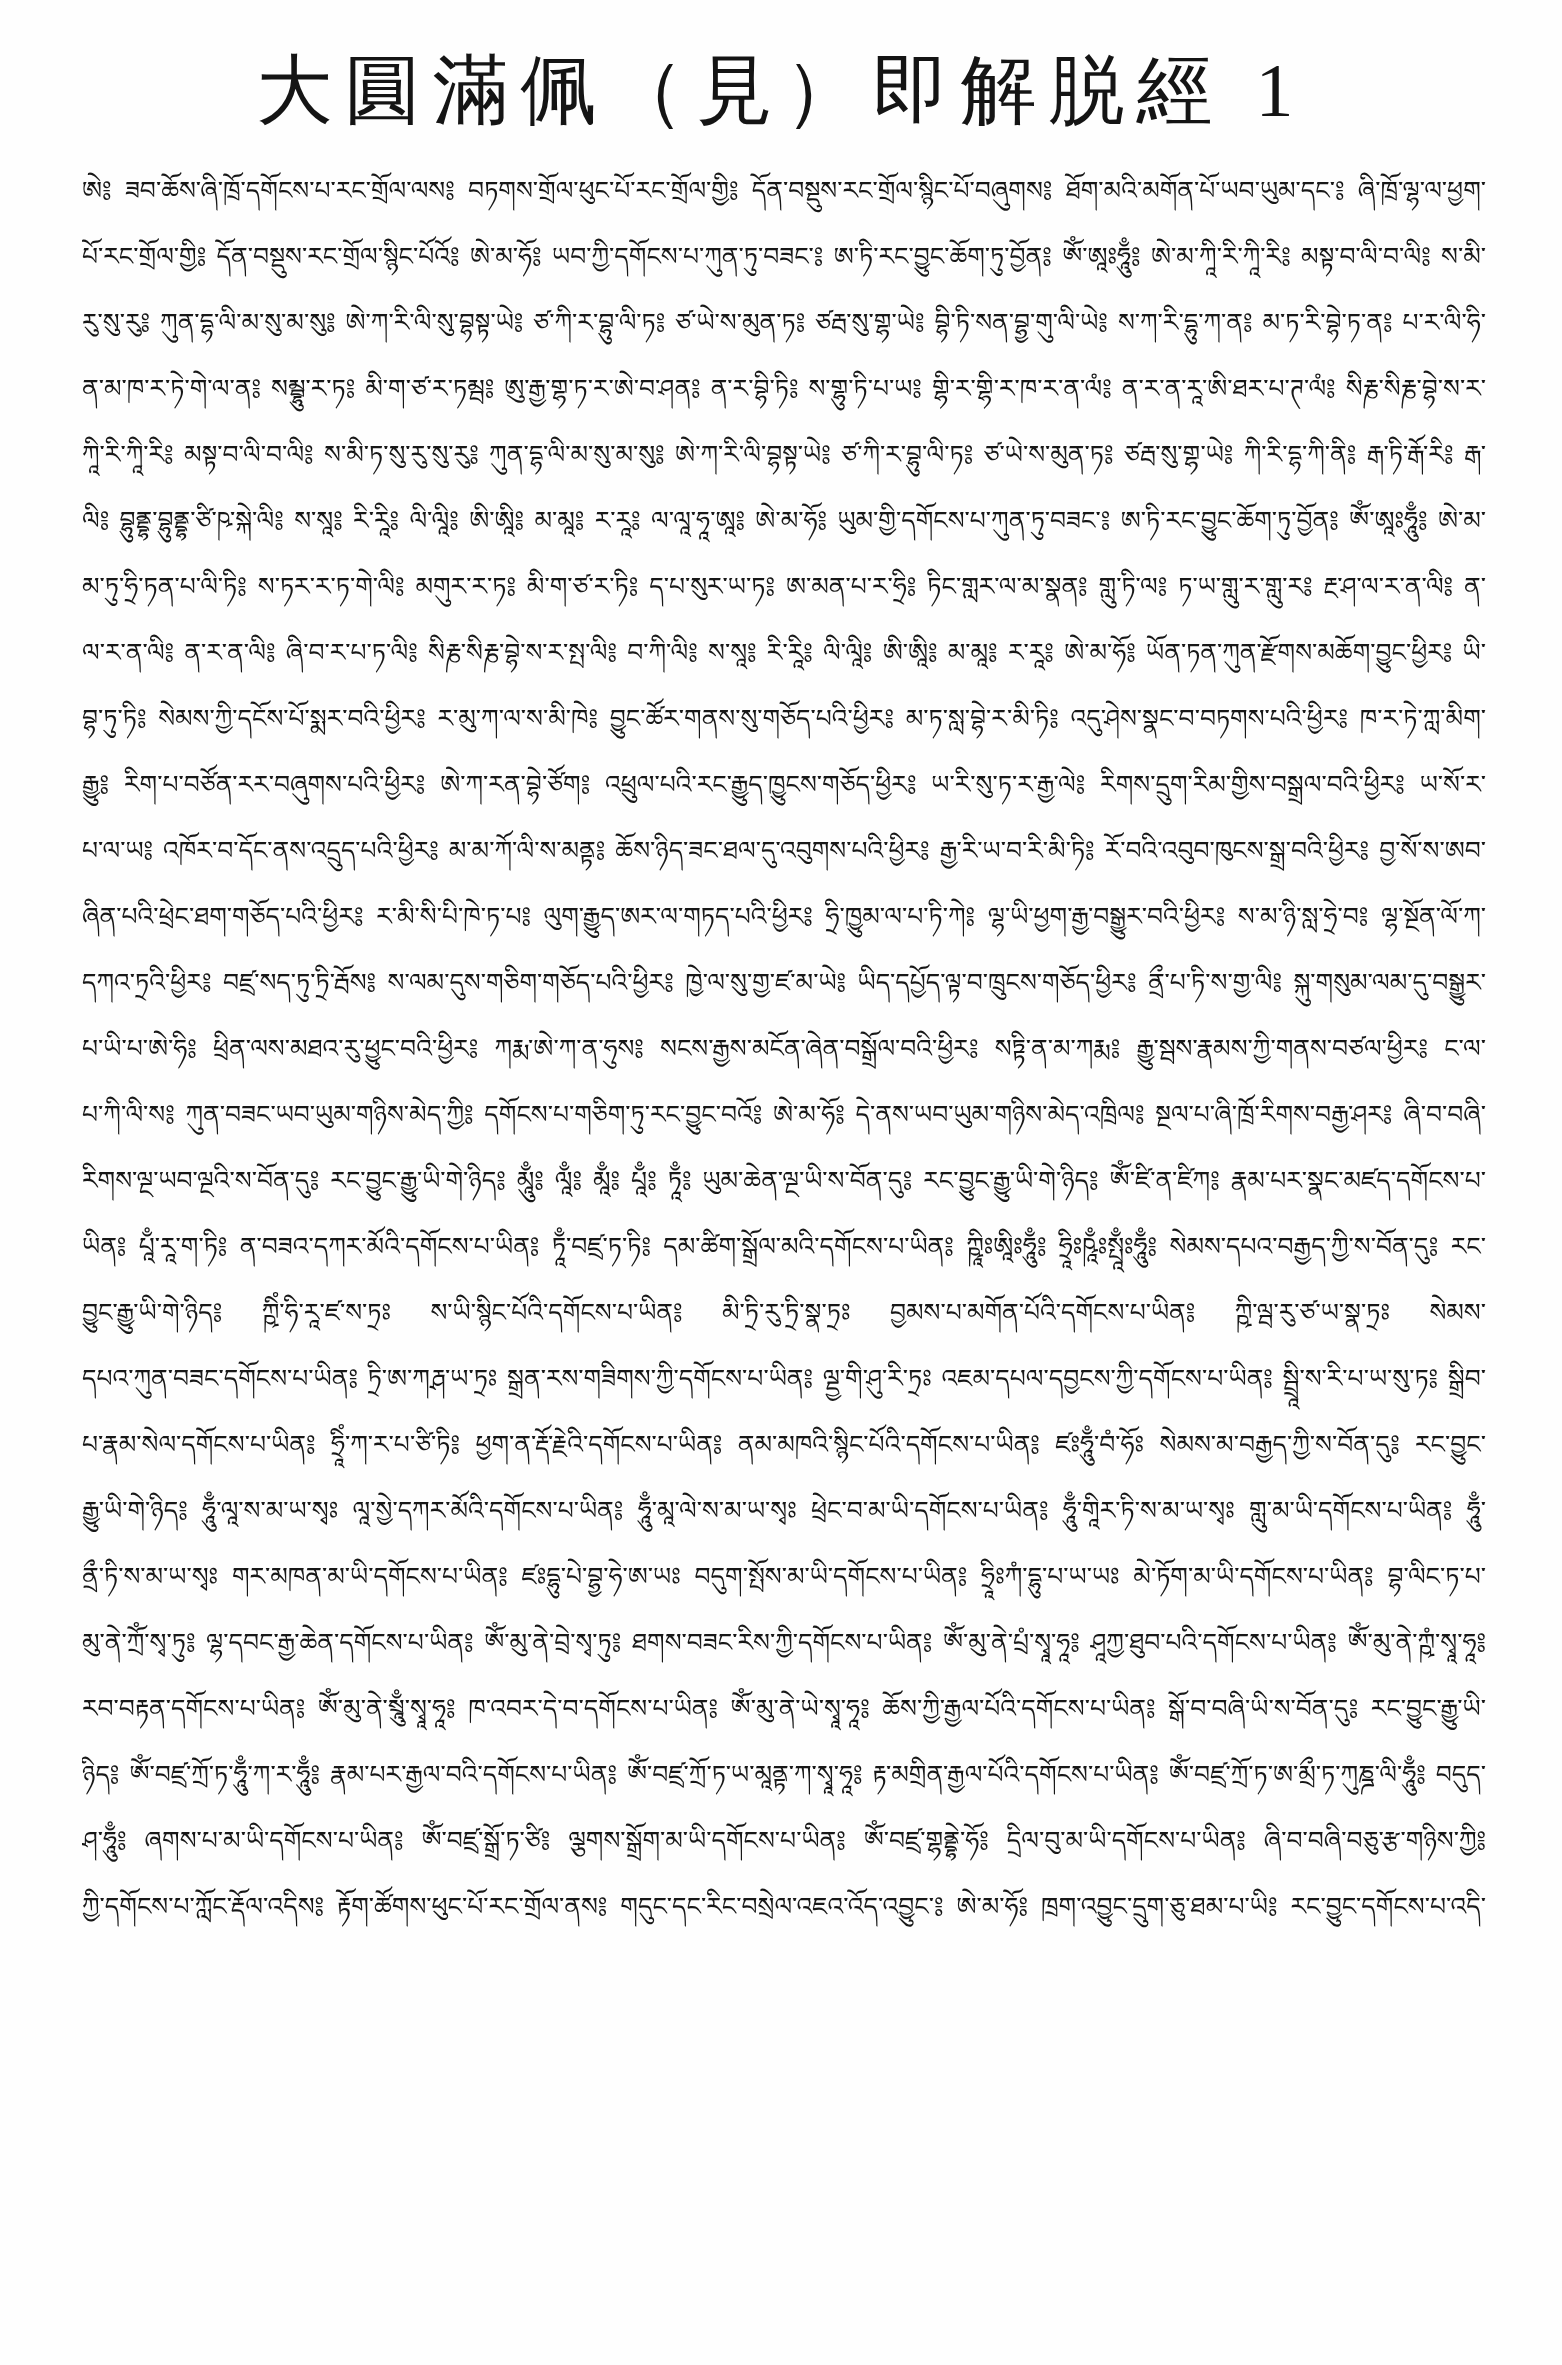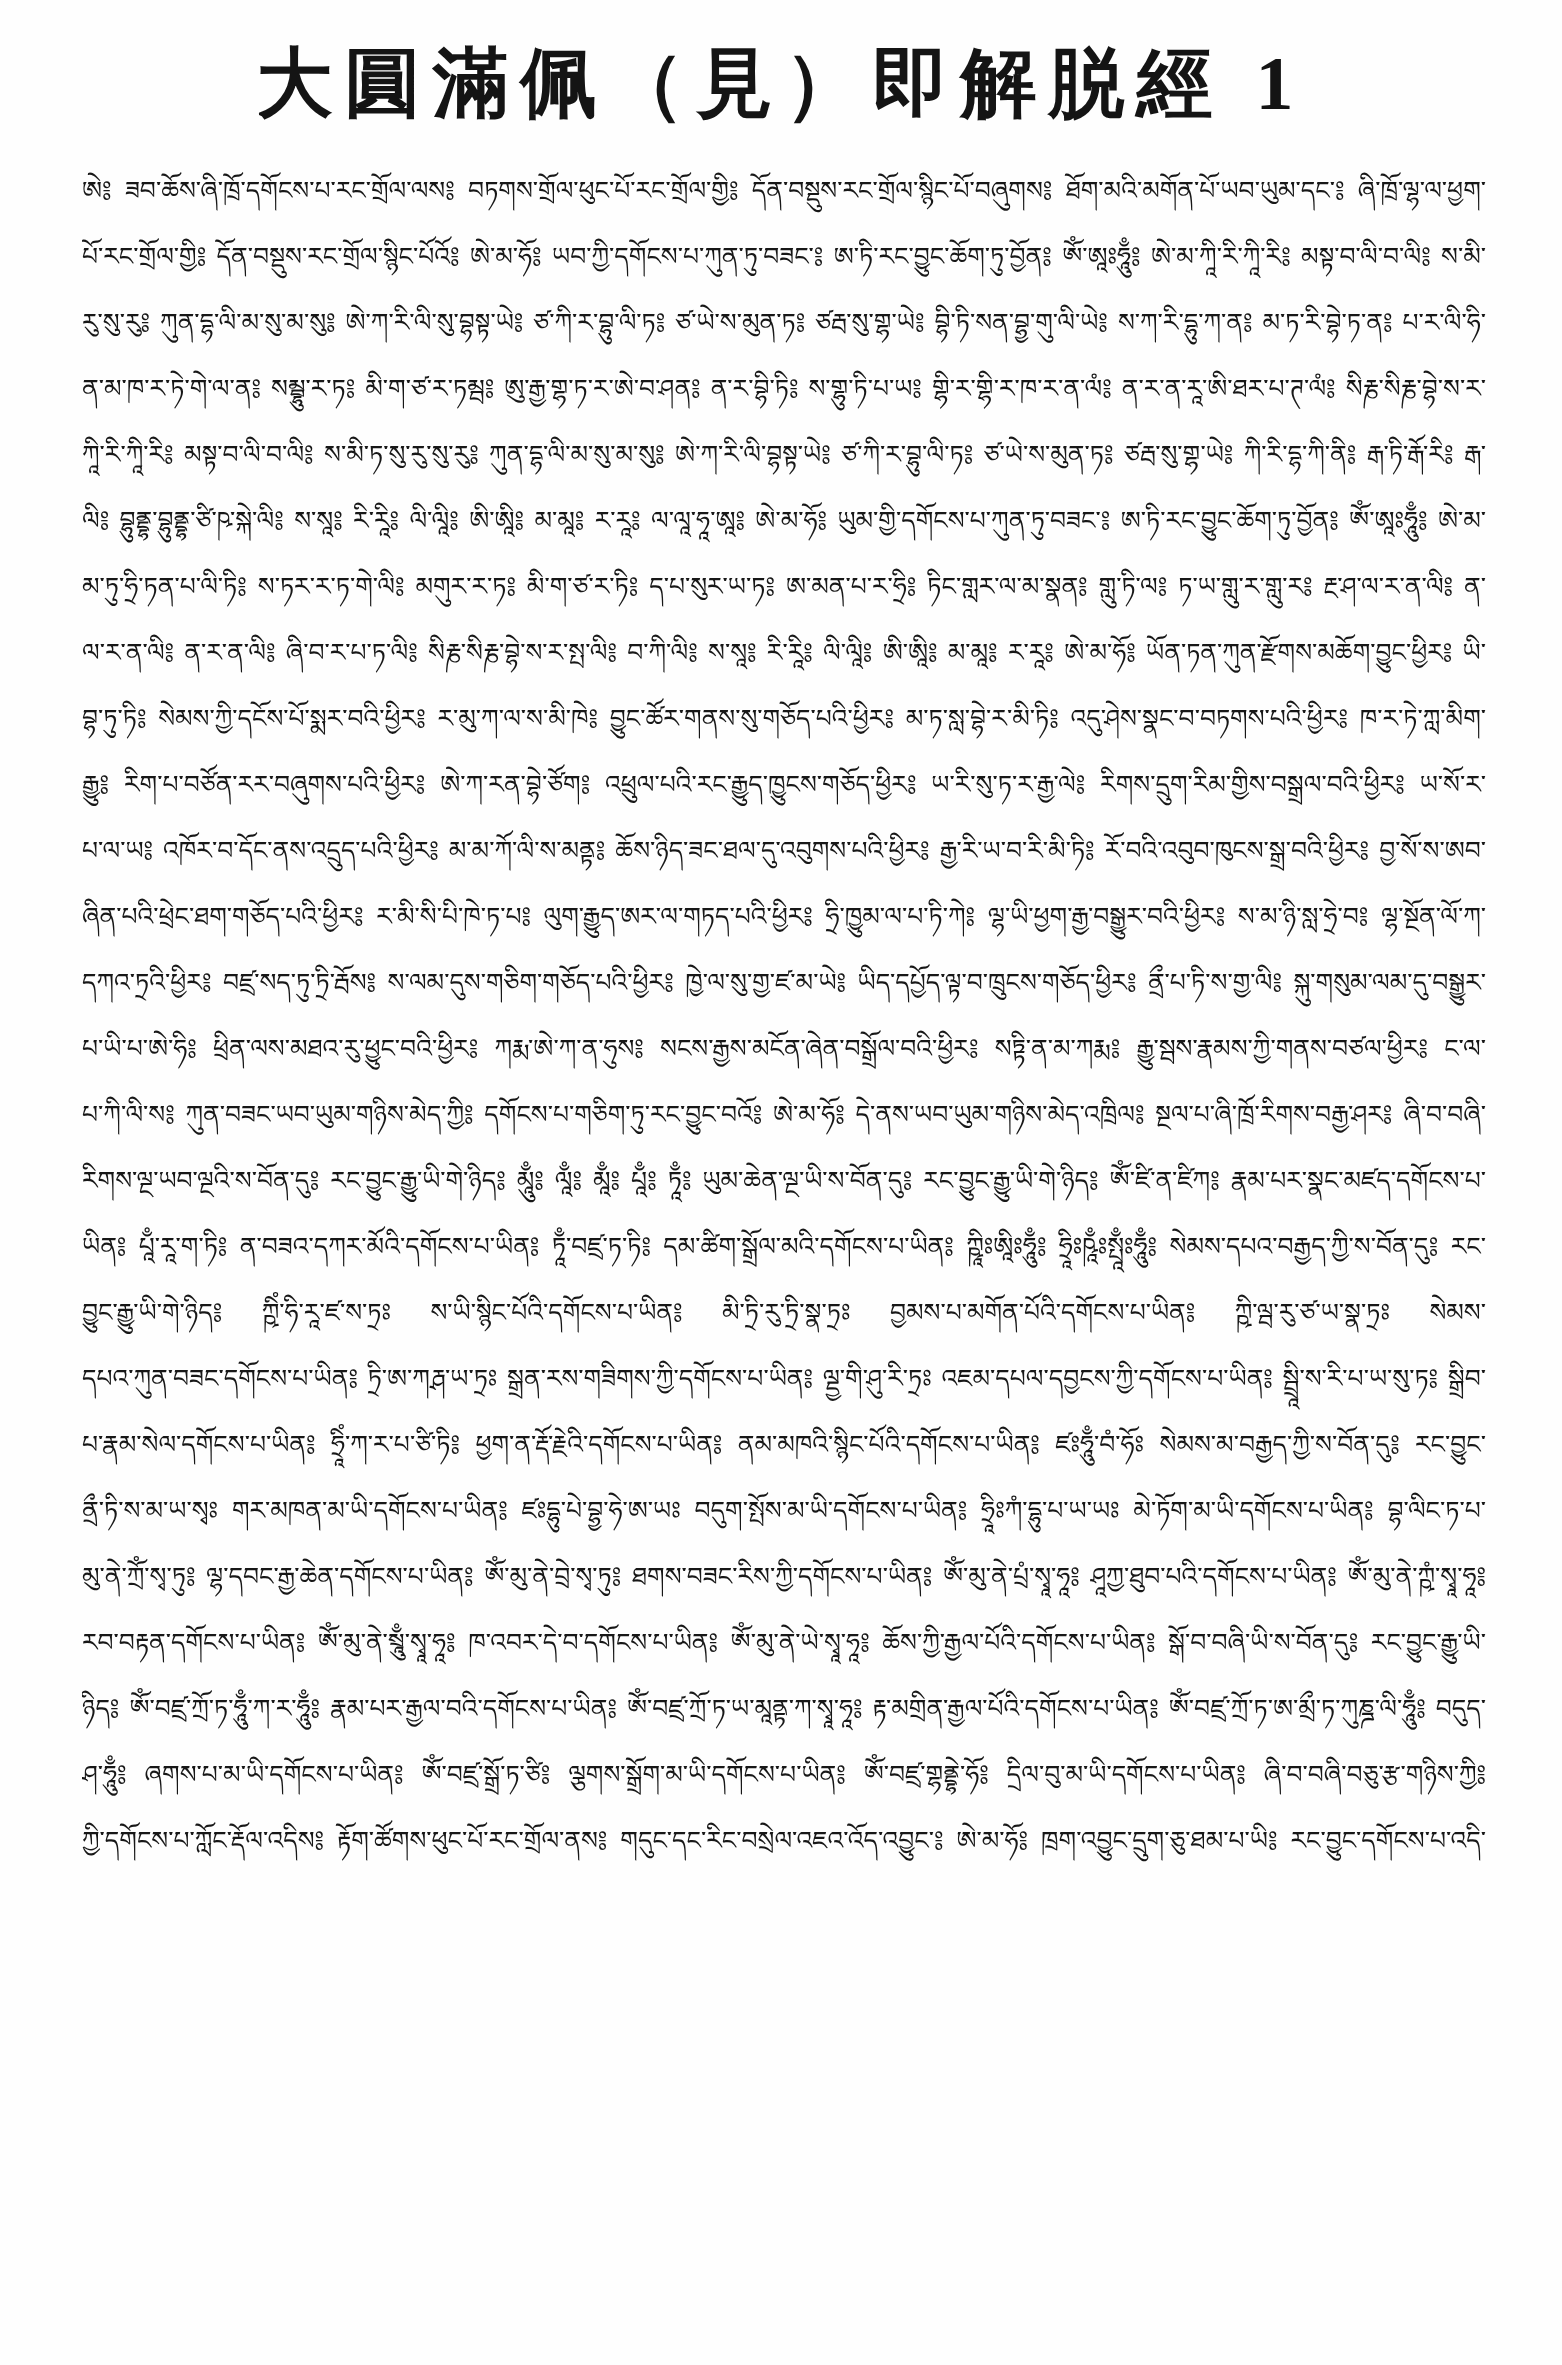--- a/index.html
+++ b/index.html
@@ -9,31 +9,31 @@
   }
   .page {
     position: relative;
     width: 1562px;
     height: 2366px;
     margin: 0 auto;
     background: #fefefe;
     overflow: hidden;
   }
   .doc-title {
-    margin: 0;
+    margin: 7px;
     position: absolute;
     top: 22.6px;
     left: 0;
     right: 0;
     height: 121px;
     text-align: center;
     font-family: "Liberation Serif", "DejaVu Serif", serif;
     font-size: 76px;
     line-height: 121px;
-    font-weight: bold;
+    font-weight: normal;
     letter-spacing: 12px;
     color: #141414;
     white-space: nowrap;
   }
   .body-text {
     position: absolute;
     top: 158px;
     left: 82px;
     width: 1404px;
     font-family: "DejaVu Sans", "Liberation Sans", sans-serif;
@@ -69,20 +69,21 @@
       <div class="tline">པ་ལ་ཡ༔ འཁོར་བ་དོང་ནས་འདྲུད་པའི་ཕྱིར༔ མ་མ་ཀོ་ལི་ས་མནྟ༔ ཆོས་ཉིད་ཟང་ཐལ་དུ་འབུགས་པའི་ཕྱིར༔ རྒྱ་རི་ཡ་བ་རི་མི་ཏི༔ རོ་བའི་འབུབ་ཁུངས་སྒྲ་བའི་ཕྱིར༔ བྱ་སོ་ས་ཨབ་ཧན་</div>
       <div class="tline">ཞིན་པའི་ཕྲེང་ཐག་གཅོད་པའི་ཕྱིར༔ ར་མི་སི་པི་ཁེ་ཏ་པ༔ ལུག་རྒྱུད་ཨར་ལ་གཏད་པའི་ཕྱིར༔ ཧྲི་ཁྱུམ་ལ་པ་ཏི་ཀེ༔ ལྷ་ཡི་ཕྱག་རྒྱ་བསྒྱུར་བའི་ཕྱིར༔ ས་མ་ཉི་སླ་ཧྲེ་བ༔ ལྷ་སྔོན་ལོ་ཀ་པ་</div>
       <div class="tline">དཀའ་ཏྲའི་ཕྱིར༔ བཛྲ་སད་ཏུ་ཏྲི་རྦོས༔ ས་ལམ་དུས་གཅིག་གཅོད་པའི་ཕྱིར༔ ཁྱེ་ལ་སུ་གྱ་ཛ་མ་ཡེ༔ ཡིད་དཔྱོད་ལྟ་བ་ཁྲུངས་གཅོད་ཕྱིར༔ ནྲྀ་པ་ཏི་ས་གྱ་ལི༔ སྐུ་གསུམ་ལམ་དུ་བསྒྱུར་བའི་</div>
       <div class="tline">པ་ཡི་པ་ཨེ་ཧི༔ ཕྲིན་ལས་མཐའ་རུ་ཕྱུང་བའི་ཕྱིར༔ ཀརྨ་ཨེ་ཀ་ན་ཧུས༔ སངས་རྒྱས་མངོན་ཞེན་བསྒྲོལ་བའི་ཕྱིར༔ སཏྟི་ན་མ་ཀརྨ༔ རྒྱུ་སྦས་རྣམས་ཀྱི་གནས་བཙལ་ཕྱིར༔ ང་ལ་</div>
       <div class="tline">པ་ཀི་ལི་ས༔ ཀུན་བཟང་ཡབ་ཡུམ་གཉིས་མེད་ཀྱི༔ དགོངས་པ་གཅིག་ཏུ་རང་བྱུང་བའོ༔ ཨེ་མ་ཧོ༔ དེ་ནས་ཡབ་ཡུམ་གཉིས་མེད་འཁྲིལ༔ སྔལ་པ་ཞི་ཁྲོ་རིགས་བརྒྱ་ཤར༔ ཞི་བ་བཞི་བཅུ་</div>
       <div class="tline">རིགས་ལྔ་ཡབ་ལྔའི་ས་བོན་དུ༔ རང་བྱུང་རྒྱུ་ཡི་གེ་ཉིད༔ མཱུྃ༔ ལཱྃ༔ མཱྃ༔ པཱྃ༔ ཏཱྃ༔ ཡུམ་ཆེན་ལྔ་ཡི་ས་བོན་དུ༔ རང་བྱུང་རྒྱུ་ཡི་གེ་ཉིད༔ ཨོཾ་ཛི་ན་ཛིཀ༔ རྣམ་པར་སྣང་མཛད་དགོངས་པ་ཡིན༔</div>
       <div class="tline">ཡིན༔ པཱྃ་རཱ་ག་ཏི༔ ན་བཟའ་དཀར་མོའི་དགོངས་པ་ཡིན༔ ཏཱྃ་བཛྲ་ཏ་ཏི༔ དམ་ཚིག་སྒྲོལ་མའི་དགོངས་པ་ཡིན༔ ཀྵཱིཿཨཱིཿཧཱུྃ༔ ཧྲཱིཿཥཱྃཿསྤཱྃཿཧཱུྃ༔ སེམས་དཔའ་བརྒྱད་ཀྱི་ས་བོན་དུ༔ རང་</div>
       <div class="tline">བྱུང་རྒྱུ་ཡི་གེ་ཉིད༔ ཀྵིཾ་ཧི་རཱ་ཛ་ས་ཏྲཿ ས་ཡི་སྙིང་པོའི་དགོངས་པ་ཡིན༔ མི་ཏྲི་རུ་ཏྲི་སྣ་ཏྲཿ བྱམས་པ་མགོན་པོའི་དགོངས་པ་ཡིན༔ ཀྵི་ལྦ་རུ་ཙ་ཡ་སྣ་ཏྲཿ སེམས་</div>
       <div class="tline">དཔའ་ཀུན་བཟང་དགོངས་པ་ཡིན༔ ཏྲི་ཨ་ཀརྴ་ཡ་ཏྲཿ སྒྲན་རས་གཟིགས་ཀྱི་དགོངས་པ་ཡིན༔ ལྡྱ་གི་ཤུ་རི་ཏྲཿ འཇམ་དཔལ་དབྱངས་ཀྱི་དགོངས་པ་ཡིན༔ སྦྲཱི་ས་རི་པ་ཡ་སུ་ཏ༔ སྒྲིབ་</div>
       <div class="tline">པ་རྣམ་སེལ་དགོངས་པ་ཡིན༔ ཧྲཱིཾ་ཀ་ར་པ་ཙི་ཏི༔ ཕྱག་ན་རྡོ་རྗེའི་དགོངས་པ་ཡིན༔ ནམ་མཁའི་སྙིང་པོའི་དགོངས་པ་ཡིན༔ ཛཿཧཱུྃ་བཾ་ཧོཿ སེམས་མ་བརྒྱད་ཀྱི་ས་བོན་དུ༔ རང་བྱུང་</div>
+      <div class="tline">རྒྱུ་ཡི་གེ་ཉིད༔ ཧཱུྃ་ལཱ་ས་མ་ཡ་སྭཿ ལཱ་སྱེ་དཀར་མོའི་དགོངས་པ་ཡིན༔ ཧཱུྃ་མཱ་ལེ་ས་མ་ཡ་སྭཿ ཕྲེང་བ་མ་ཡི་དགོངས་པ་ཡིན༔ ཧཱུྃ་གཱིར་ཏི་ས་མ་ཡ་སྭཿ གླུ་མ་ཡི་དགོངས་པ་ཡིན༔ ཧཱུྃ་</div>
       <div class="tline">ནྲྀ་ཏི་ས་མ་ཡ་སྭཿ གར་མཁན་མ་ཡི་དགོངས་པ་ཡིན༔ ཛཿདྷུ་པེ་བྷྱ་ཧེ་ཨ་ཡཿ བདུག་སྤོས་མ་ཡི་དགོངས་པ་ཡིན༔ ཧྲཱིཿཀཾ་དྷུ་པ་ཡ་ཡཿ མེ་ཏོག་མ་ཡི་དགོངས་པ་ཡིན༔ བྷ་ལིང་ཏ་པ་ཡཿ མར་</div>
       <div class="tline">མུ་ནེ་ཀྲོཾ་སྭ་ཏུ༔ ལྷ་དབང་རྒྱ་ཆེན་དགོངས་པ་ཡིན༔ ཨོཾ་མུ་ནེ་བྲེ་སྭ་ཏུ༔ ཐགས་བཟང་རིས་ཀྱི་དགོངས་པ་ཡིན༔ ཨོཾ་མུ་ནེ་པྲཾ་སྭཱ་ཧཱ༔ ཤཱཀྱ་ཐུབ་པའི་དགོངས་པ་ཡིན༔ ཨོཾ་མུ་ནེ་ཀྵཾ་སྭཱ་ཧཱ༔ སེངྒེ་</div>
       <div class="tline">རབ་བརྟན་དགོངས་པ་ཡིན༔ ཨོཾ་མུ་ནེ་སྲཱུྃ་སྭཱ་ཧཱ༔ ཁ་འབར་དེ་བ་དགོངས་པ་ཡིན༔ ཨོཾ་མུ་ནེ་ཡེ་སྭཱ་ཧཱ༔ ཆོས་ཀྱི་རྒྱལ་པོའི་དགོངས་པ་ཡིན༔ སྒོ་བ་བཞི་ཡི་ས་བོན་དུ༔ རང་བྱུང་རྒྱུ་ཡི་གེ་</div>
       <div class="tline">ཉིད༔ ཨོཾ་བཛྲ་ཀྲོ་ཏ་ཧཱུྃ་ཀ་ར་ཧཱུྃ༔ རྣམ་པར་རྒྱལ་བའི་དགོངས་པ་ཡིན༔ ཨོཾ་བཛྲ་ཀྲོ་ཏ་ཡ་མཱནྟ་ཀ་སྭཱ་ཧཱ༔ རྟ་མགྲིན་རྒྱལ་པོའི་དགོངས་པ་ཡིན༔ ཨོཾ་བཛྲ་ཀྲོ་ཏ་ཨ་མྲྀ་ཏ་ཀུཎྜ་ལི་ཧཱུྃ༔ བདུད་རྩི་འཁྱིལ་བའི་དགོངས་པ་ཡིན༔ ཨོཾ་བཛྲ་ཨང་ཀུ་</div>
       <div class="tline">ཤ་ཧཱུྃ༔ ཞགས་པ་མ་ཡི་དགོངས་པ་ཡིན༔ ཨོཾ་བཛྲ་སྒྲོ་ཏ་ཙི༔ ལྕགས་སྒྲོག་མ་ཡི་དགོངས་པ་ཡིན༔ ཨོཾ་བཛྲ་གྷནྡྷེ་ཧོ༔ དྲིལ་བུ་མ་ཡི་དགོངས་པ་ཡིན༔ ཞི་བ་བཞི་བཅུ་རྩ་གཉིས་ཀྱི༔ ཐུགས་</div>
       <div class="tline">ཀྱི་དགོངས་པ་ཀློང་རྡོལ་འདིས༔ རྟོག་ཚོགས་ཕུང་པོ་རང་གྲོལ་ནས༔ གདུང་དང་རིང་བསྲེལ་འཇའ་འོད་འབྱུང་༔ ཨེ་མ་ཧོ༔ ཁྲག་འབྱུང་དྲུག་ཅུ་ཐམ་པ་ཡི༔ རང་བྱུང་དགོངས་པ་འདི་ལྟར་</div>
     </div>
 </div>
 
 

